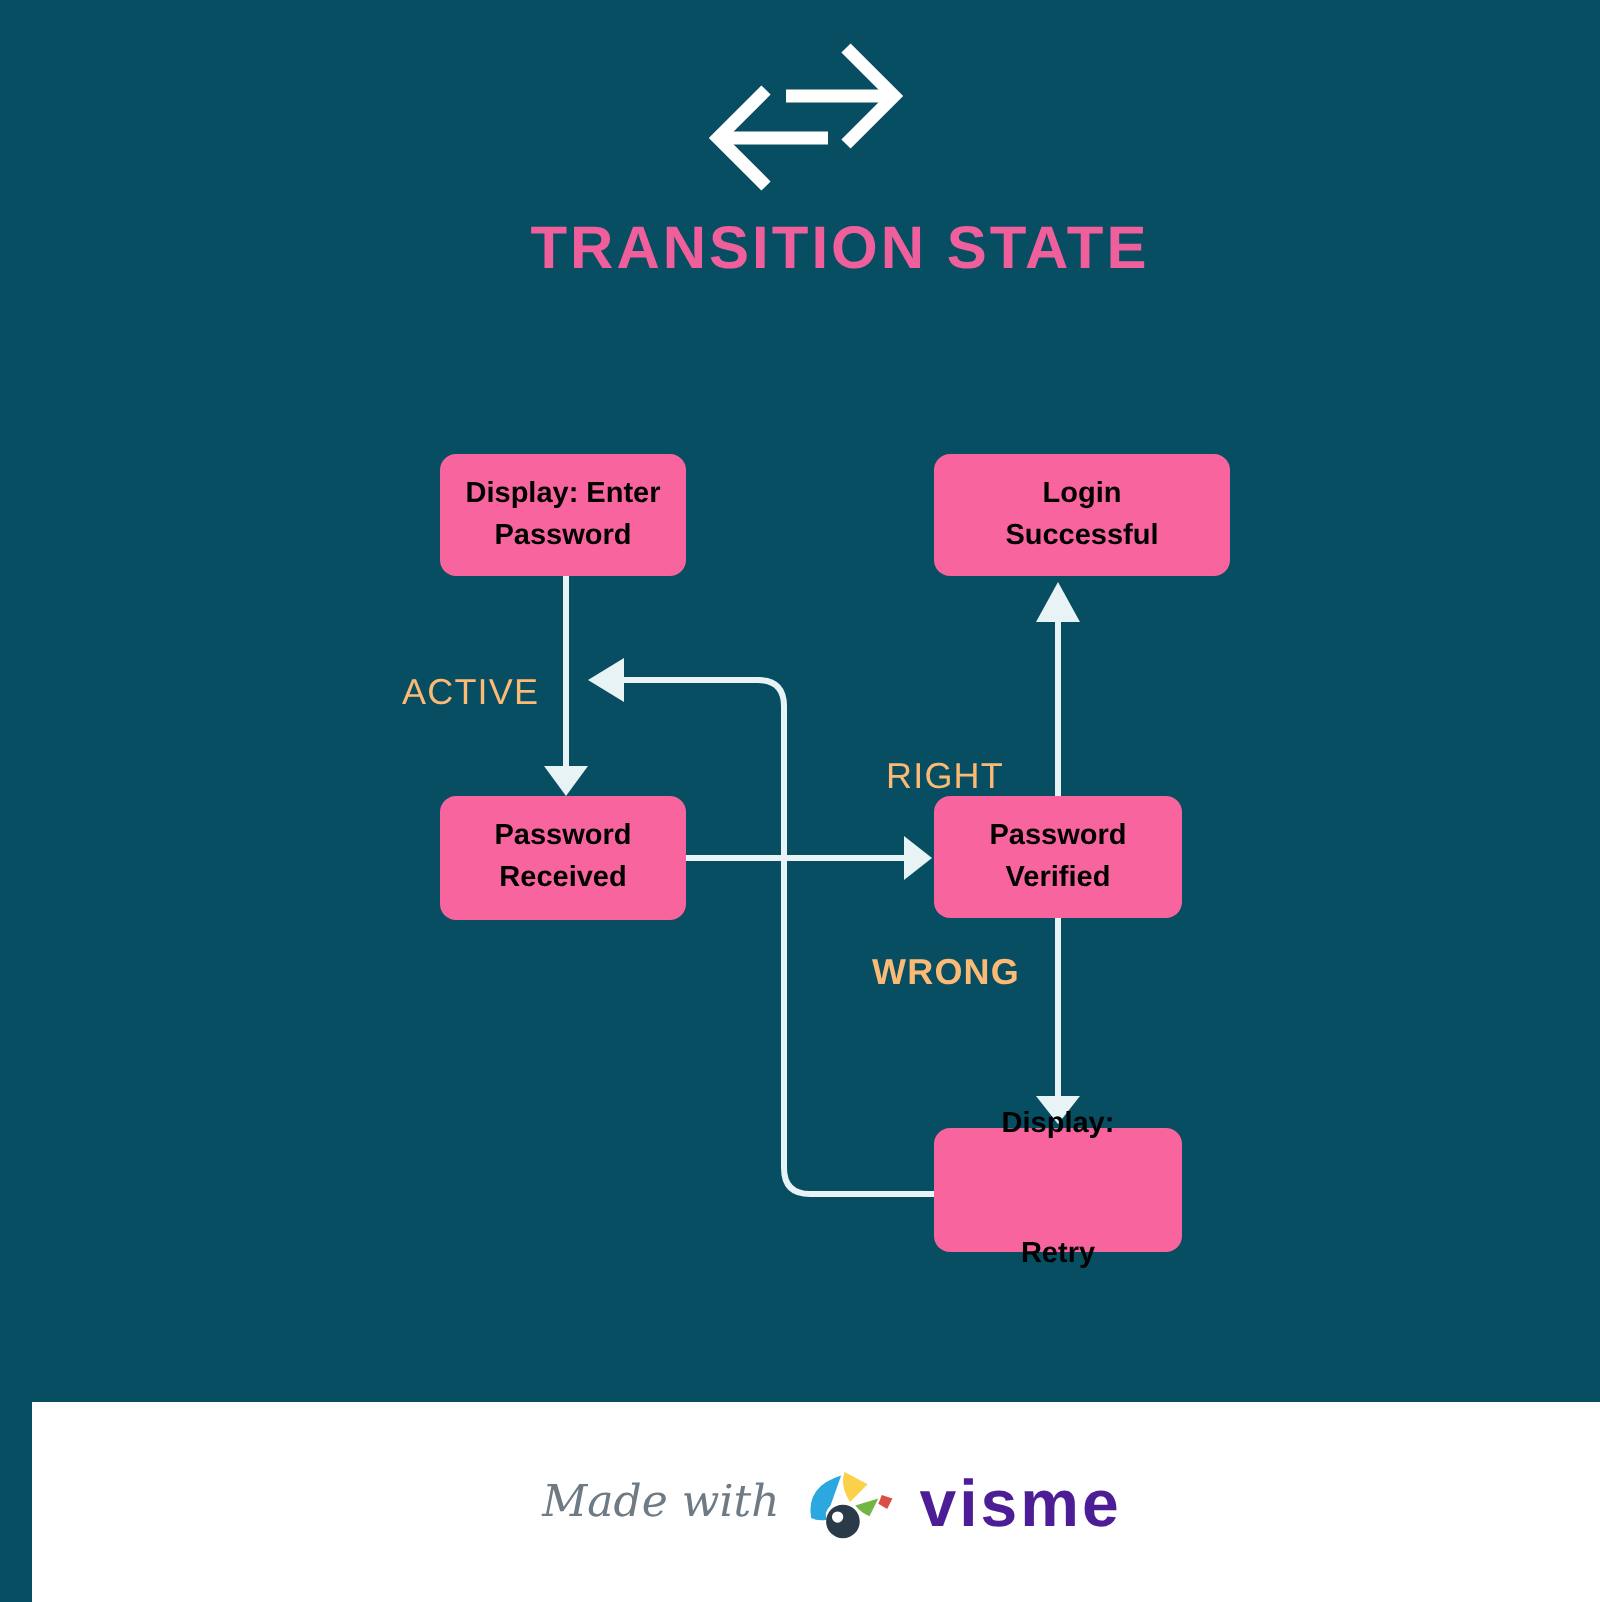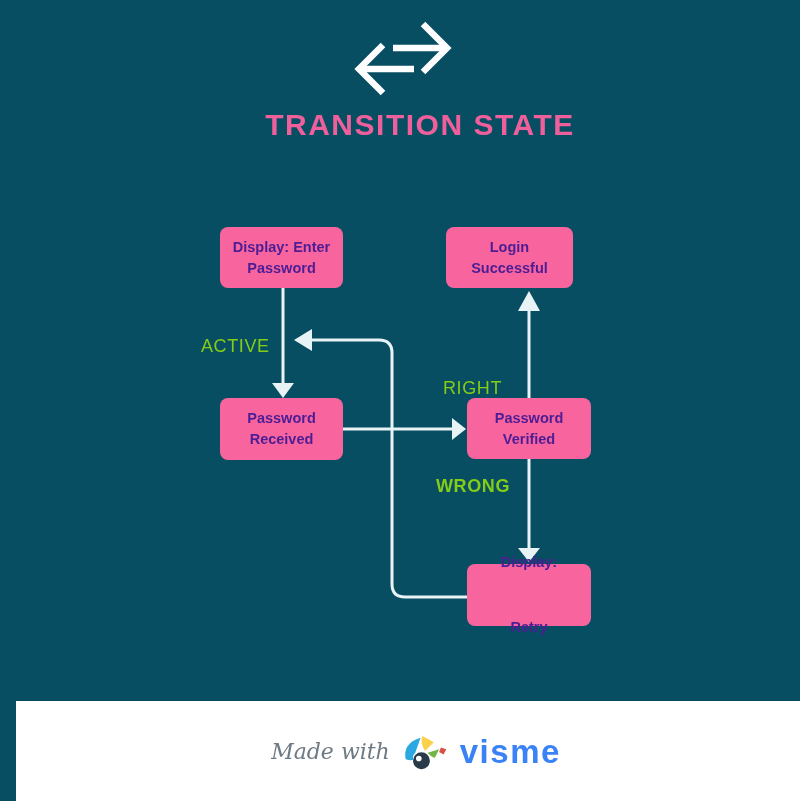--- a/index.html
+++ b/index.html
@@ -28,38 +28,38 @@
     color: #ee5f9c;
     font-weight: bold;
     font-size: 30px;
     letter-spacing: 1.5px;
     line-height: 33px;
   }
   .node {
     position: absolute;
     background: #f8649d;
     border-radius: 8px;
-    color: #4c1d95;
+    color: #000000;
     font-weight: bold;
     font-size: 14.5px;
     line-height: 21px;
     display: flex;
     flex-direction: column;
     align-items: center;
     justify-content: center;
     text-align: center;
   }
   #node-display-enter-password { left: 220px; top: 227px; width: 123px; height: 61px; }
-  #node-login-successful       { left: 446px; top: 227px; width: 127px; height: 61px; }
+  #node-login-successful       { left: 467px; top: 227px; width: 148px; height: 61px; }
   #node-password-received      { left: 220px; top: 398px; width: 123px; height: 62px; }
   #node-password-verified      { left: 467px; top: 398px; width: 124px; height: 61px; }
   #node-display-retry          { left: 467px; top: 564px; width: 124px; height: 62px; gap: 44px; }
   .edge-label {
     position: absolute;
-    color: #84cc16;
+    color: #fdba74;
     font-size: 18px;
     letter-spacing: 0.6px;
   }
   #label-active { left: 201px; top: 336px; }
   #label-right  { left: 443px; top: 378px; }
   #label-wrong  { left: 436px; top: 476px; font-weight: bold; }
   .connectors {
     position: absolute;
     left: 0; top: 0;
     width: 800px; height: 801px;
@@ -77,21 +77,21 @@
     justify-content: center;
     gap: 12px;
   }
   .made-with {
     font-family: "DejaVu Serif", serif;
     font-style: italic;
     color: #6e7a84;
     font-size: 22px;
   }
   .brand-wordmark {
-    color: #3b82f6;
+    color: #4c1d95;
     font-size: 33px;
     font-weight: bold;
     letter-spacing: 1.5px;
     line-height: 1;
   }
 </style>
 </head>
 <body>
 
 <div class="canvas">

